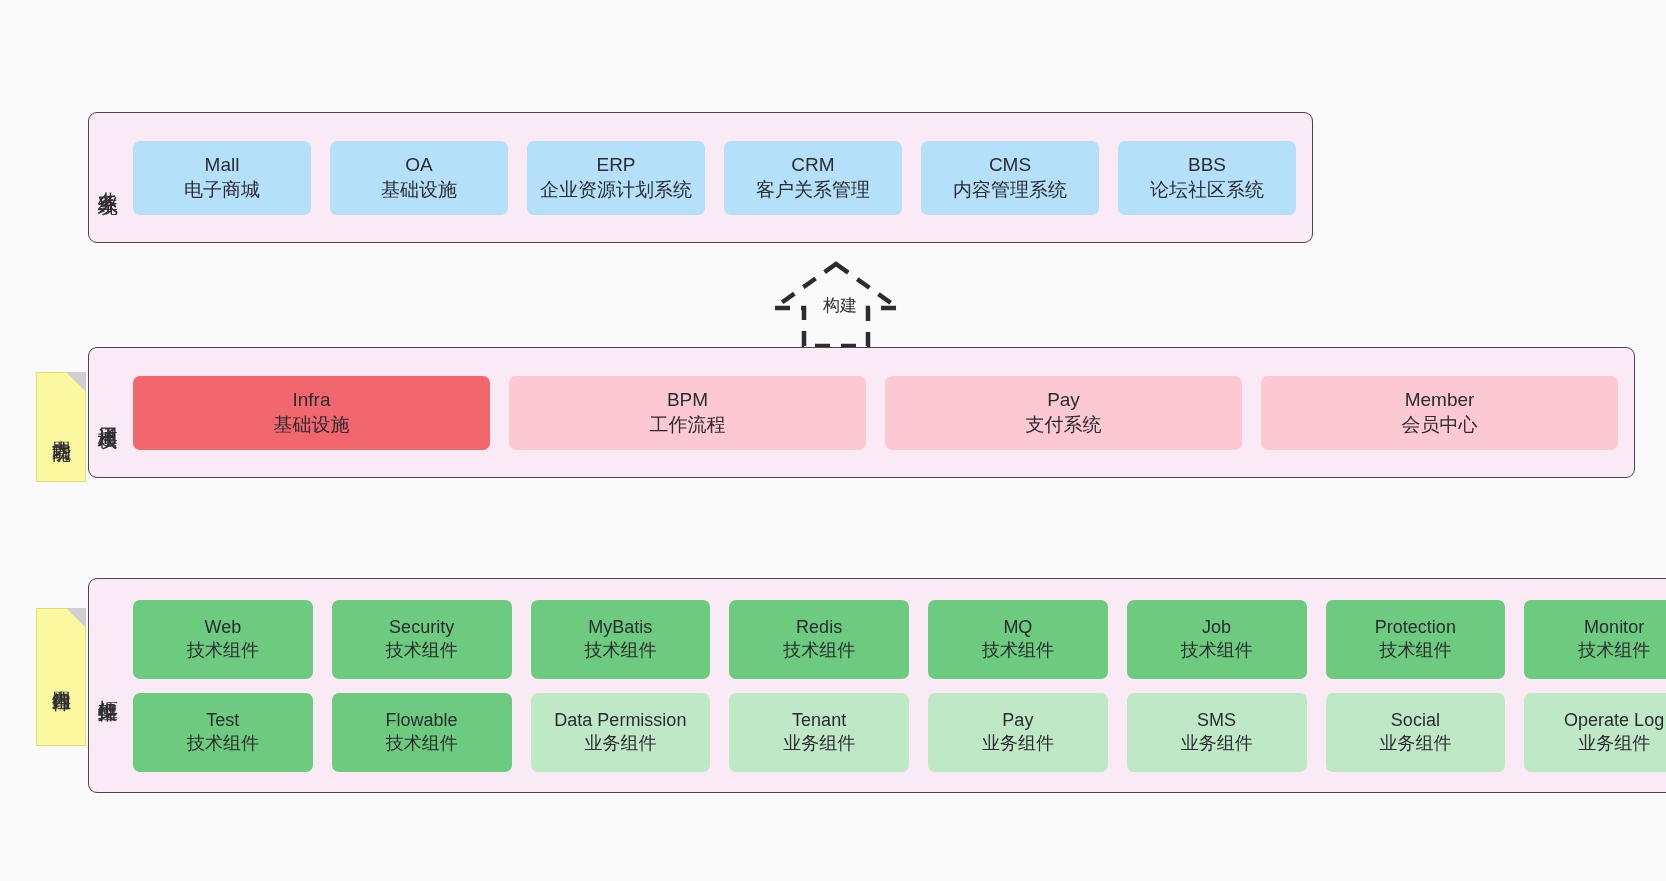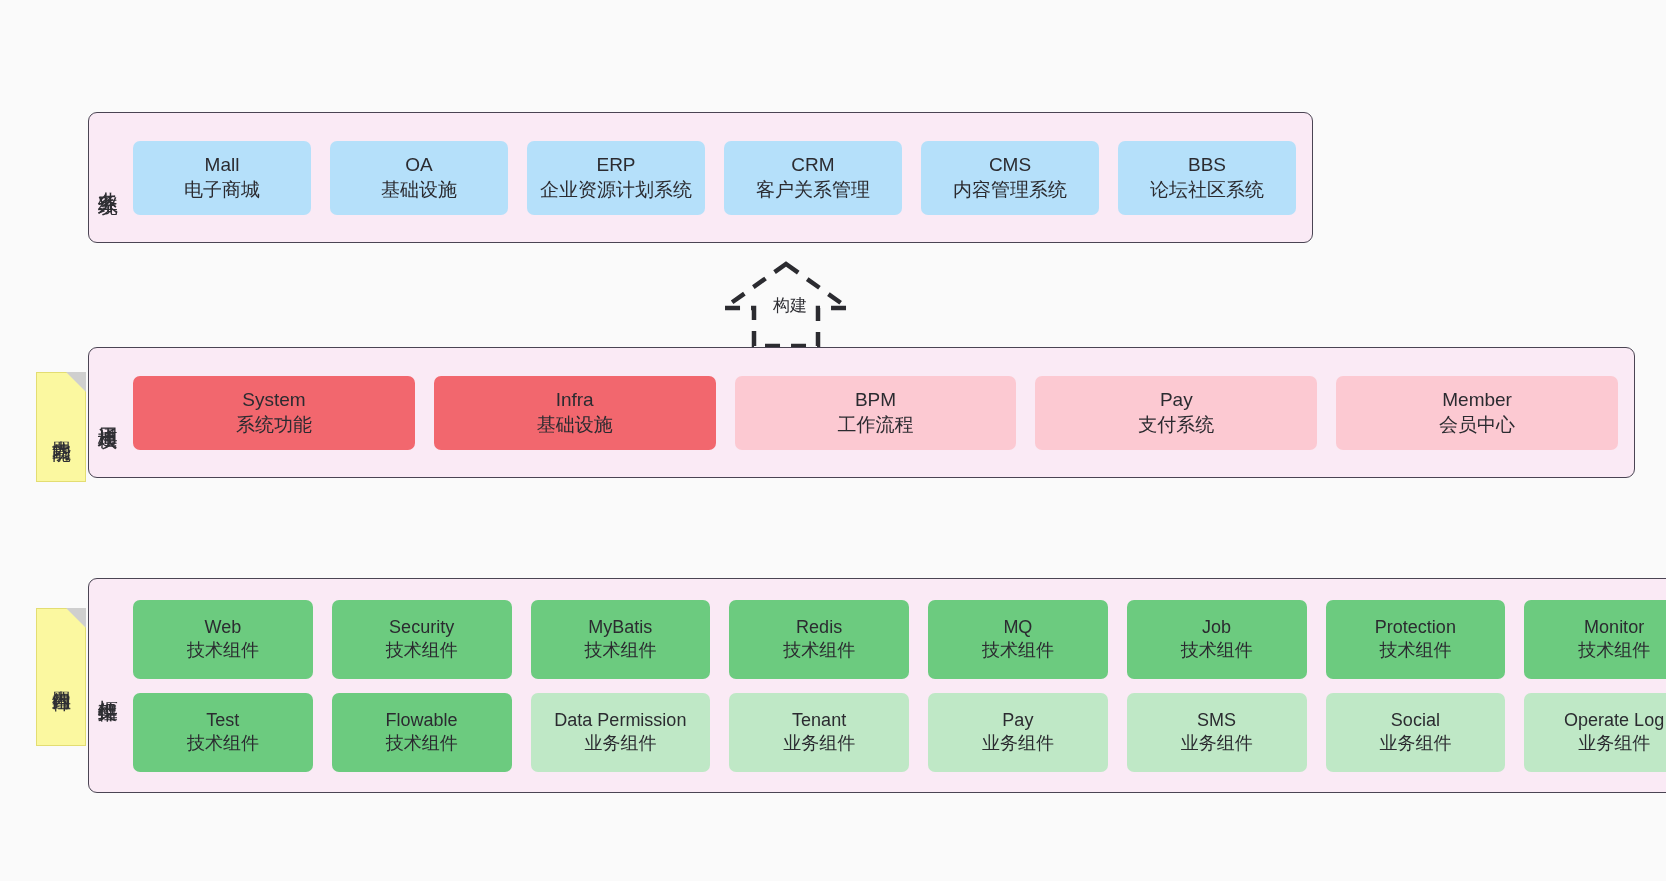--- a/index.html
+++ b/index.html
@@ -121,21 +121,21 @@
   .rel { position: absolute; }
   .rel svg { display: block; overflow: visible; }
   .rel-label {
     position: absolute;
     font-size: 17px;
     color: #2e2e33;
     background: transparent;
     white-space: nowrap;
   }
 
-  #rel-build { left: 711px; top: 258px; width: 150px; height: 90px; }
+  #rel-build { left: 761px; top: 258px; width: 150px; height: 90px; }
   #rel-build .rel-label { left: 62px; top: 36px; }
 
   #rel-implement { left: 770px; top: 493px; width: 150px; height: 90px; }
   #rel-implement .rel-label { left: 52px; top: 36px; }
 </style>
 </head>
 <body>
 
 <div class="canvas">
 
@@ -181,24 +181,20 @@
   <div class="note" id="note-builtin-function">
     <span class="fold"></span>
     <span>内置功能</span>
   </div>
 
   <div class="layer" id="layer-module">
     <div class="layer-title">通用模块</div>
     <div class="layer-body">
       <div class="row">
         <div class="cell c-red-strong">
-          <span class="l1">System</span>
-          <span class="l2">系统功能</span>
-        </div>
-        <div class="cell c-red-strong">
           <span class="l1">Infra</span>
           <span class="l2">基础设施</span>
         </div>
         <div class="cell c-red-light">
           <span class="l1">BPM</span>
           <span class="l2">工作流程</span>
         </div>
         <div class="cell c-red-light">
           <span class="l1">Pay</span>
           <span class="l2">支付系统</span>

